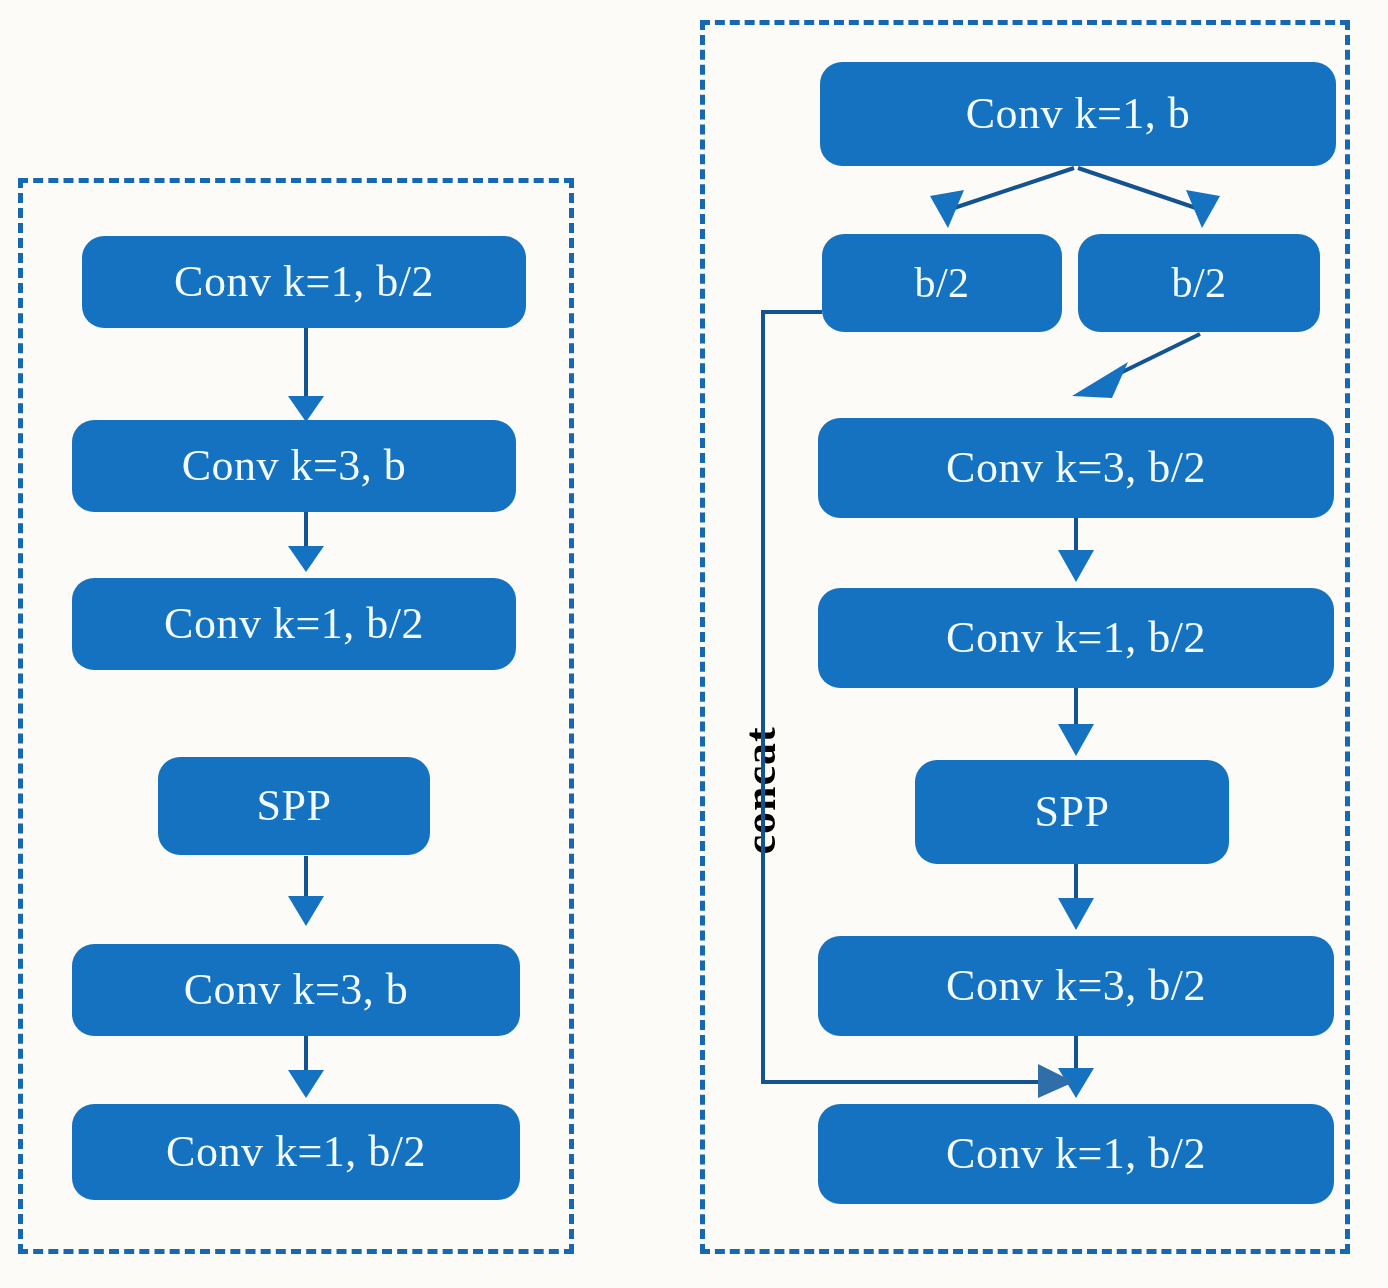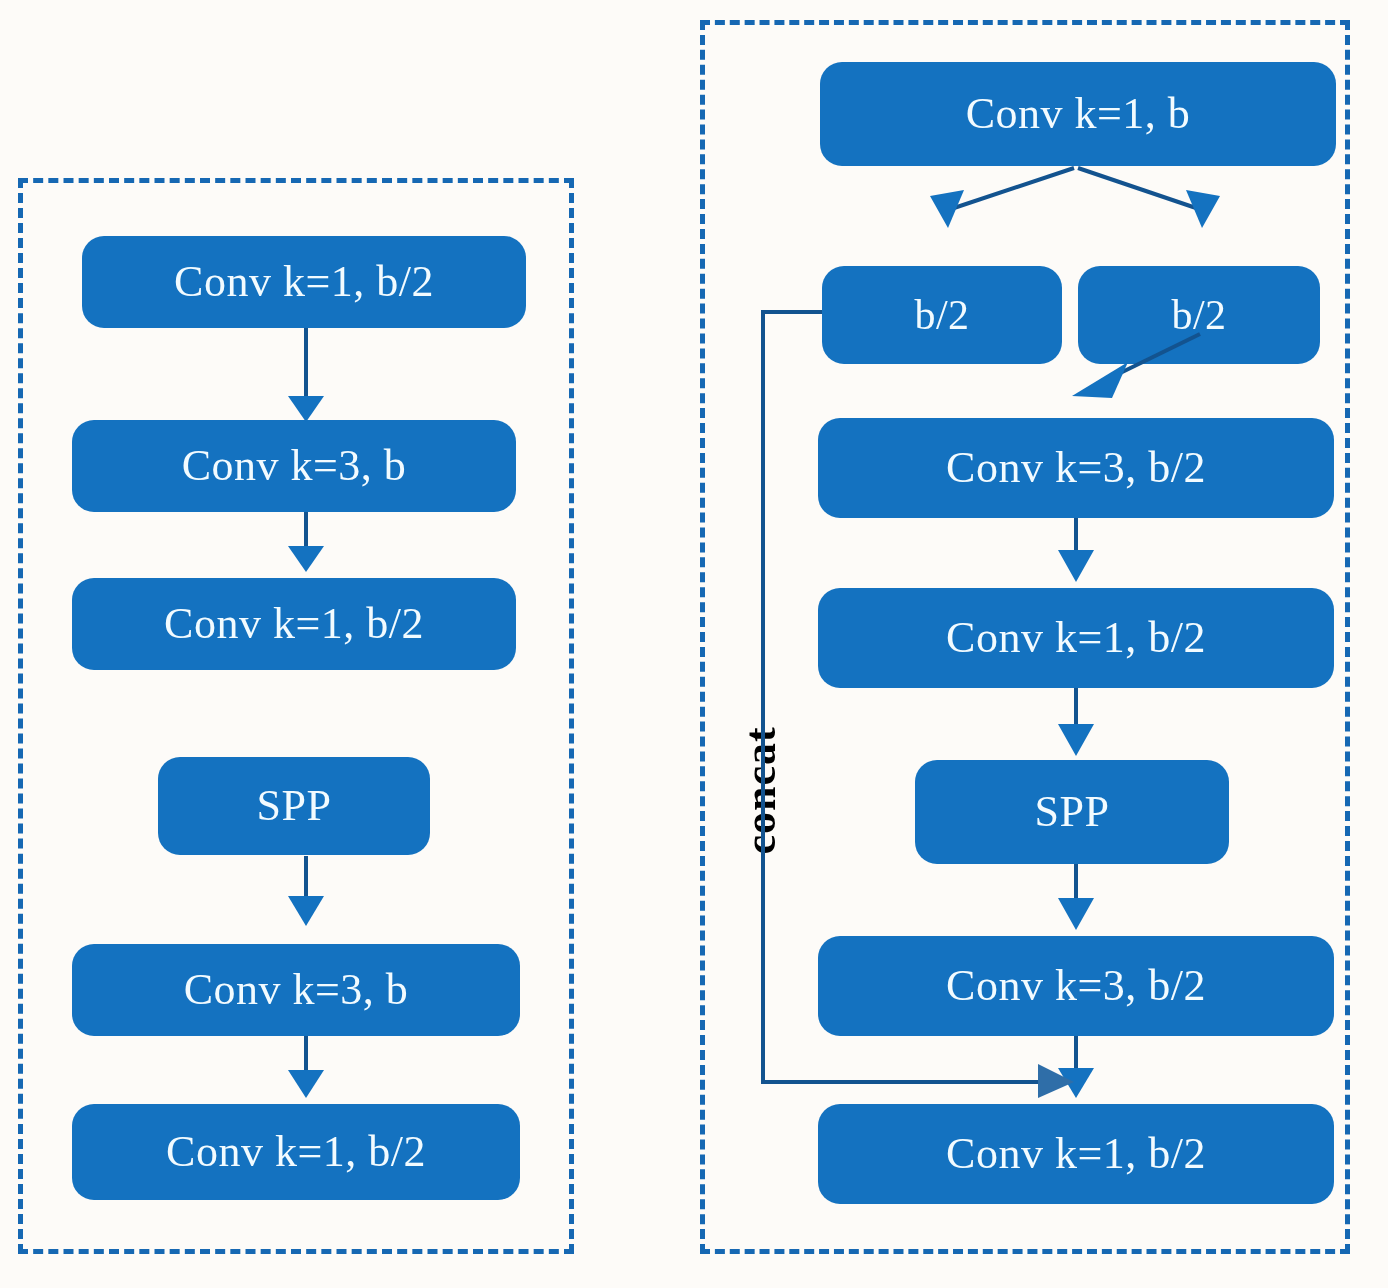--- a/index.html
+++ b/index.html
@@ -35,21 +35,21 @@
     align-items: center;
     justify-content: center;
     color: #f2fbff;
     font-family: "Liberation Serif", "DejaVu Serif", serif;
     font-size: 44px;
     line-height: 1;
     letter-spacing: 0.5px;
     white-space: nowrap;
     user-select: none;
   }
-  .node.small { font-size: 42px; margin-top: 32px; }
+  .node.small { font-size: 42px; }
 
   svg.edges {
     position: absolute;
     left: 0;
     top: 0;
     width: 1388px;
     height: 1288px;
     pointer-events: none;
     overflow: visible;
   }

